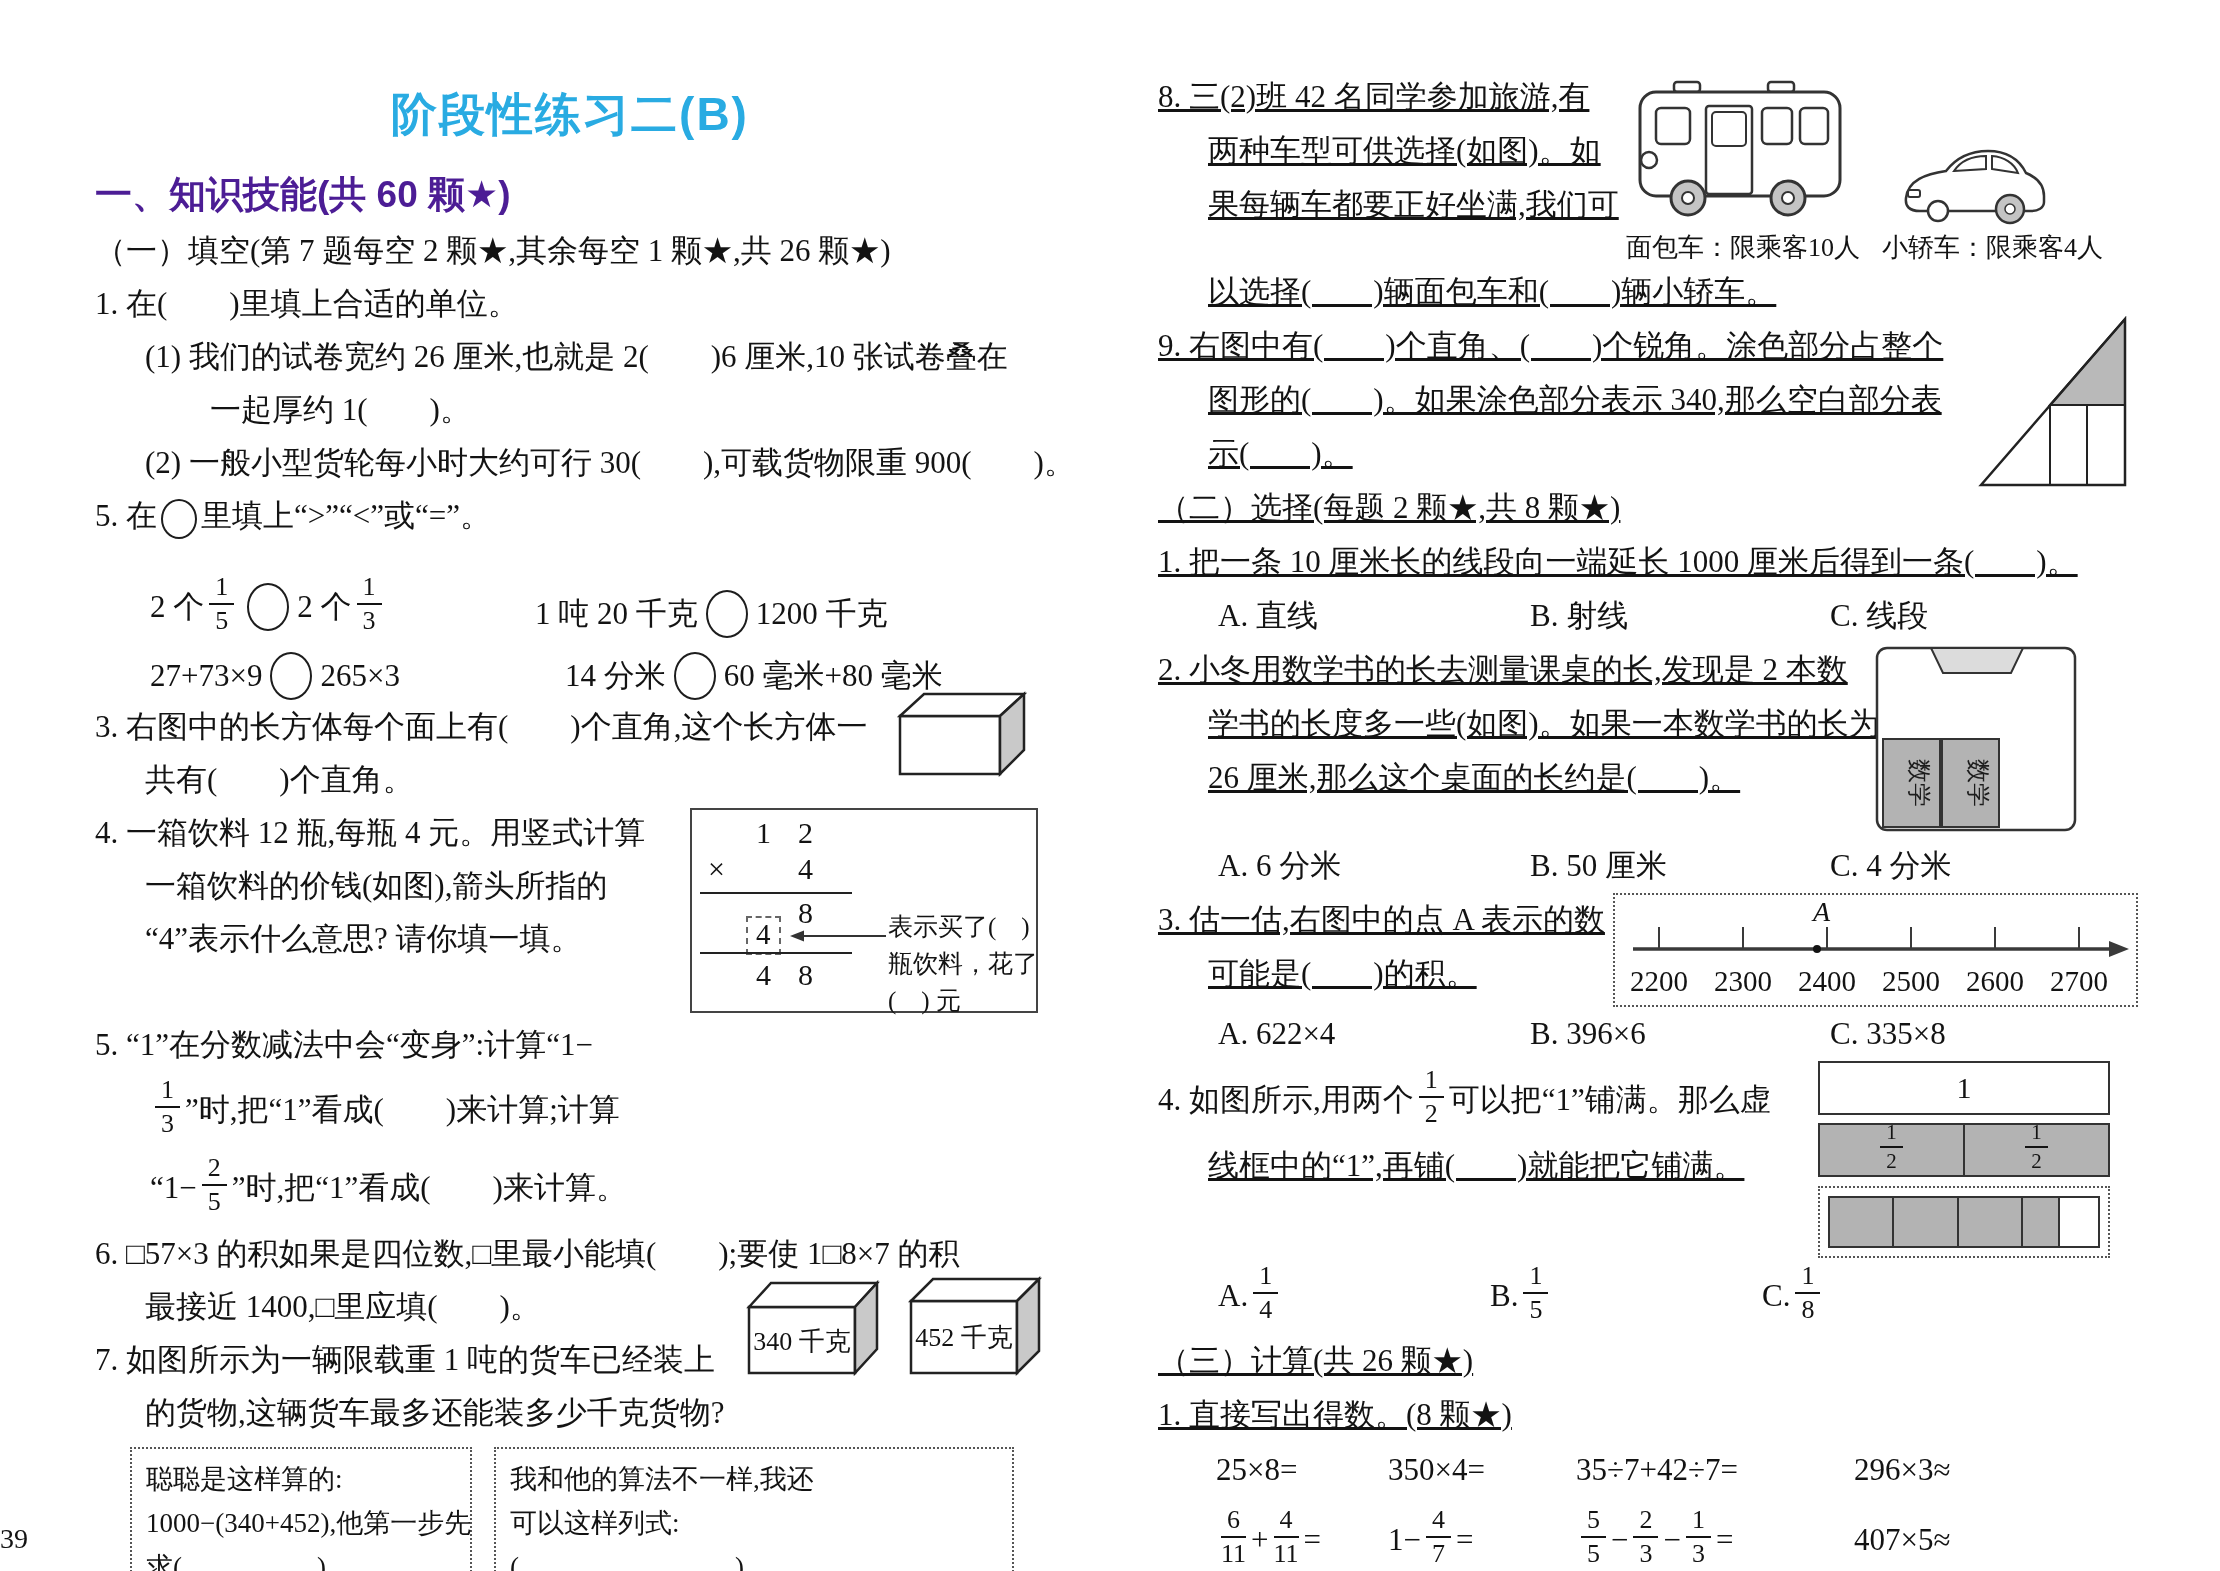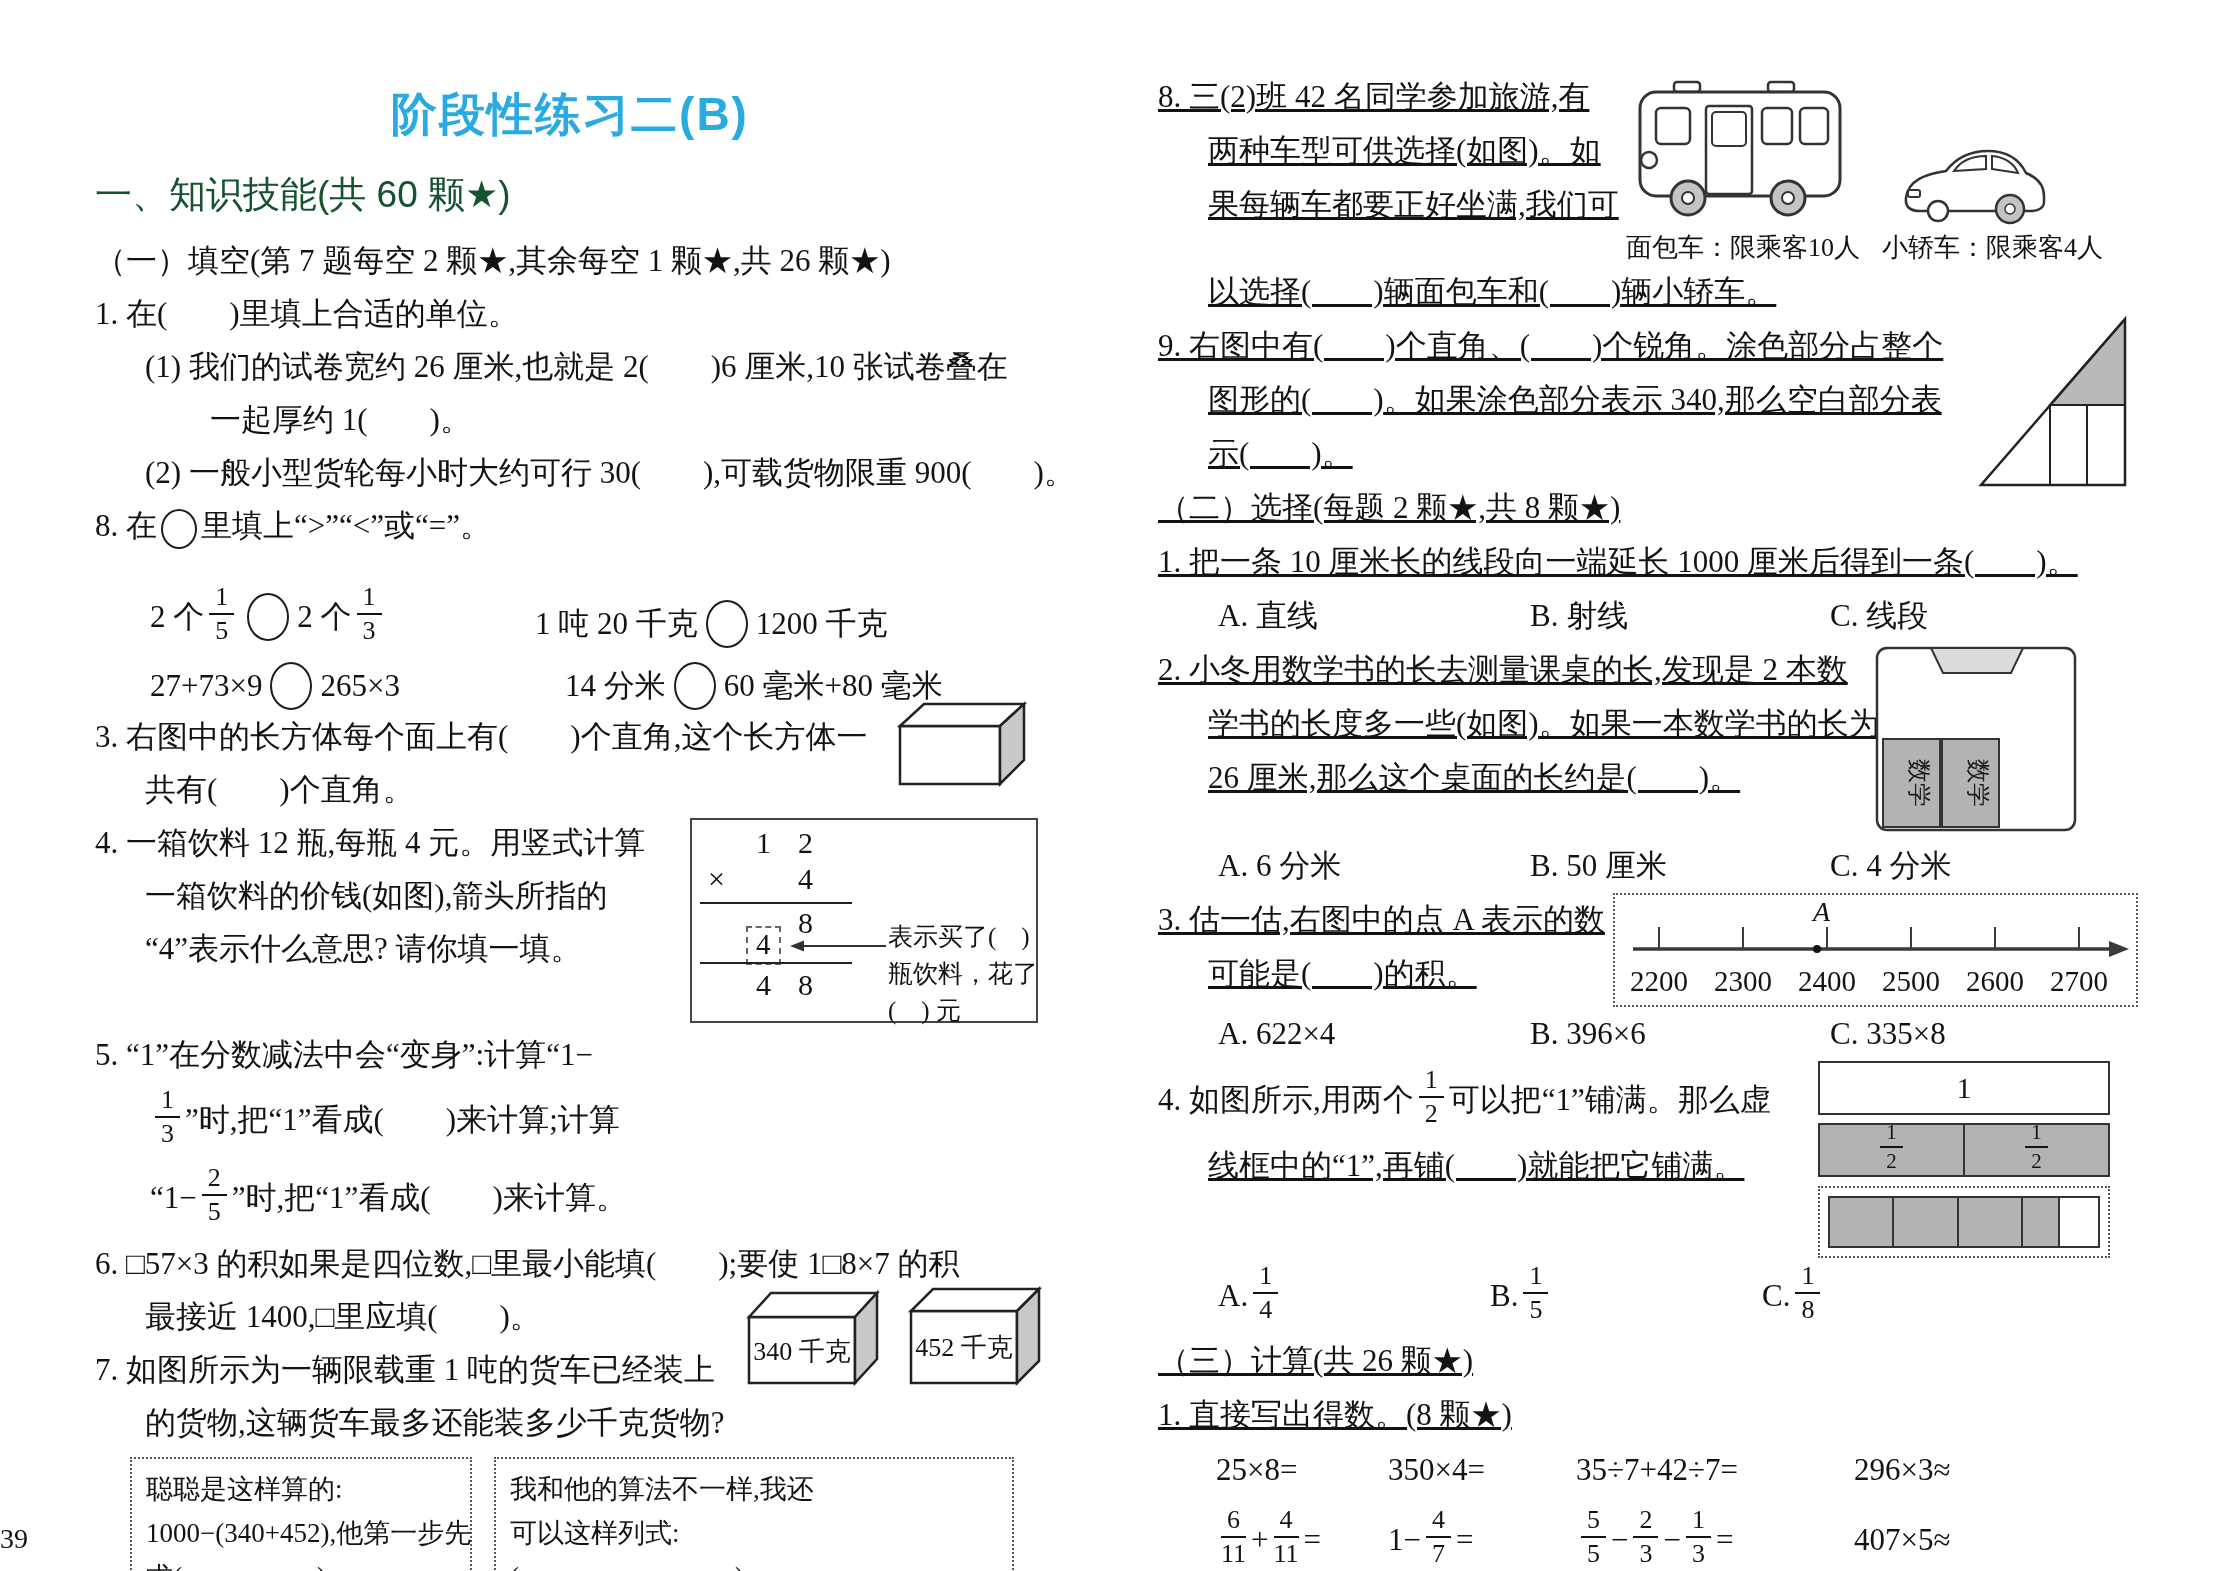--- a/index.html
+++ b/index.html
@@ -11,23 +11,23 @@
   .col { position:absolute; top:0; }
   .col-left  { left:95px;  top:78px;  width:950px; }
   .col-right { left:1158px; top:70px; width:985px; }
 
   .title {
     text-align:center; font-size:46px; font-weight:bold; letter-spacing:2px;
     color:#29abe2; font-family:"Liberation Sans","DejaVu Sans",sans-serif;
     margin:6px 0 24px 0;
   }
   .blue-head {
-    font-size:37px; font-weight:normal; color:#14532d;
+    font-size:37px; font-weight:bold; color:#4c1d95;
     font-family:"Liberation Sans","DejaVu Sans",sans-serif;
-    margin-bottom:14px;
+    margin-bottom:4px;
   }
   .line { font-size:31px; line-height:53px; white-space:nowrap; }
   .rline { font-size:31px; line-height:54px; white-space:nowrap;text-decoration:underline; }
   .ind-a { padding-left:50px; }
   .ind-b { padding-left:115px; }
   .ind-s { padding-left:55px; }
 
   .frac { display:inline-flex; flex-direction:column; text-align:center; vertical-align:middle; margin:0 5px; position:relative; top:-3px; }
   .frac .fn { display:block; padding:0 6px 2px; border-bottom:2px solid #131313; font-size:26px; line-height:1.08; }
   .frac .fd { display:block; padding-top:2px; font-size:26px; line-height:1.08; }
@@ -103,21 +103,21 @@
   <div class="title">阶段性练习二(B)</div>
   <div class="blue-head">一、知识技能(共 60 颗★)</div>
   <div class="line">（一）填空(第 7 题每空 2 颗★,其余每空 1 颗★,共 26 颗★)</div>
 
   <div class="line">1. 在(　　)里填上合适的单位。</div>
   <div class="line ind-a">(1) 我们的试卷宽约 26 厘米,也就是 2(　　)6 厘米,10 张试卷叠在</div>
   <div class="line ind-b">一起厚约 1(　　)。</div>
   <div class="line ind-a">(2) 一般小型货轮每小时大约可行 30(　　),可载货物限重 900(　　)。</div>
 
   <div class="line">
-    <span>8. 在</span><span class="cmpc sm"></span><span>里填上“&gt;”“&lt;”或“=”。</span>
+    <span>5. 在</span><span class="cmpc sm"></span><span>里填上“&gt;”“&lt;”或“=”。</span>
   </div>
   <div class="cmp-row">
     <span class="cmp-item1">
       <span>2 个</span>
       <span class="frac">
           <span class="fn">1</span>
           <span class="fd">5</span>
         </span>
       <span class="cmpc"></span>
       <span>2 个</span>

